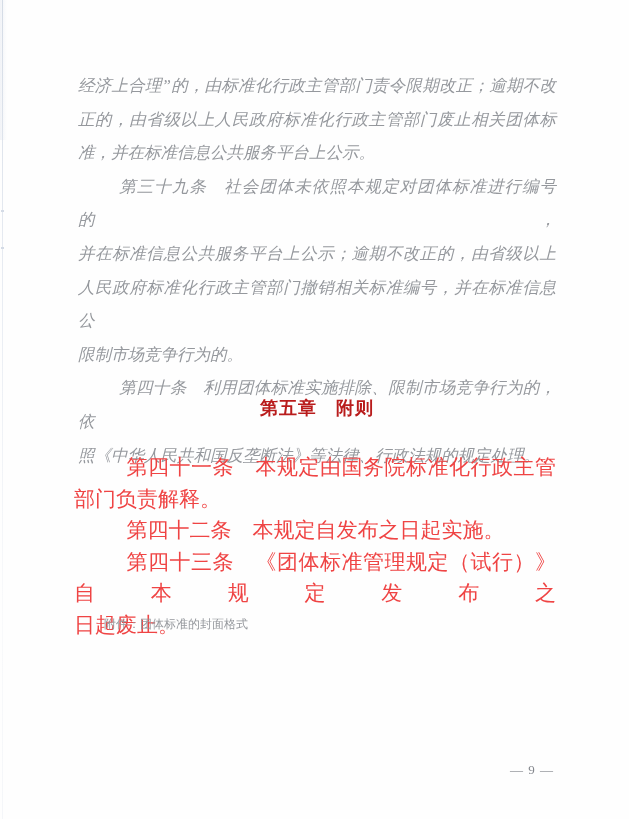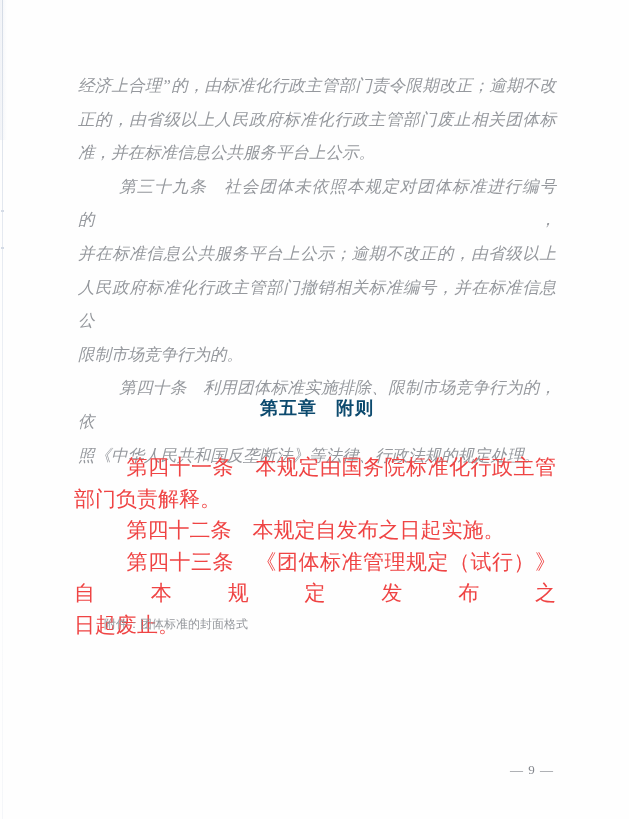--- a/index.html
+++ b/index.html
@@ -75,21 +75,21 @@
   .chapter-heading {
     position: absolute;
     left: 78px;
     top: 396px;
     width: 478px;
     text-align: center;
     font-size: 18px;
     line-height: 24px;
     font-weight: bold;
     letter-spacing: 1px;
-    color: #0c4a6e;
+    color: #b91c1c;
     font-family: "Liberation Sans", sans-serif;
   }
   .attachment {
     position: absolute;
     left: 74px;
     top: 613px;
     width: 482px;
     font-size: 12px;
     line-height: 22px;
     color: #95989d;

